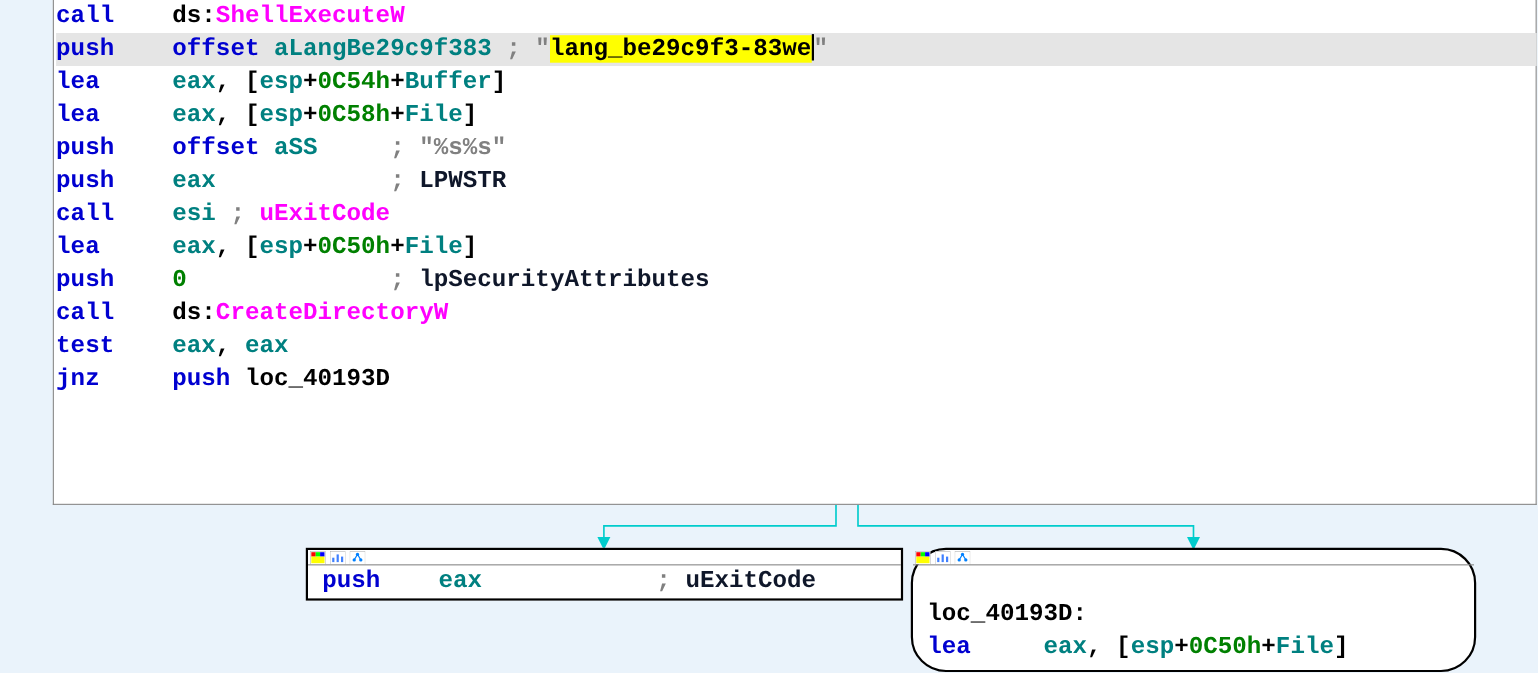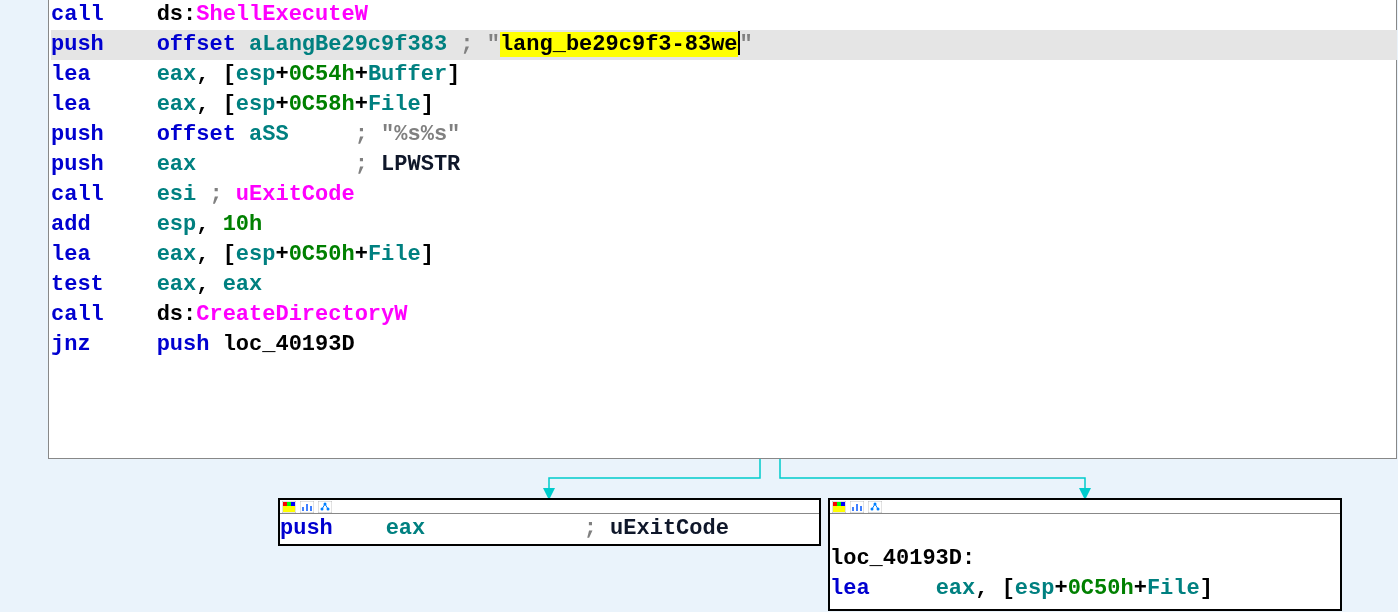--- a/index.html
+++ b/index.html
@@ -68,54 +68,55 @@
     .sub-block-left {
       left: 278px;
       top: 498px;
       width: 543px;
     }
     .sub-block-right {
       left: 828px;
       top: 498px;
       width: 514px;
       height: 113px;
+      border-radius: 32px;
     }
     .block-header {
       height: 14px;
       border-bottom: 1px solid #888;
       padding-left: 2px;
       display: flex;
       align-items: center;
       gap: 4px;
     }
     .hdr-icon {
       width: 14px;
       height: 12px;
       display: inline-block;
     }
     .hdr-icon svg { display: block; }
     .sub-code {
-      padding-left: 0;
+      padding-left: 13px;
     }
   </style>
 </head>
 <body>
 
 <div class="main-block">
   <div class="code-line"><span class="mnemonic">call</span><span>    </span><span class="black">ds:</span><span class="pink">ShellExecuteW</span></div>
   <div class="code-line highlighted-line"><span class="mnemonic">push</span><span>    </span><span class="mnemonic">offset</span><span> </span><span class="ident">aLangBe29c9f383</span><span class="comment"> ; "</span><span class="hl-yellow">lang_be29c9f3-83we</span><span class="cursor"></span><span class="comment">"</span></div>
   <div class="code-line"><span class="mnemonic">lea</span><span>     </span><span class="ident">eax</span><span class="black">, [</span><span class="ident">esp</span><span class="black">+</span><span class="num">0C54h</span><span class="black">+</span><span class="ident">Buffer</span><span class="black">]</span></div>
   <div class="code-line"><span class="mnemonic">lea</span><span>     </span><span class="ident">eax</span><span class="black">, [</span><span class="ident">esp</span><span class="black">+</span><span class="num">0C58h</span><span class="black">+</span><span class="ident">File</span><span class="black">]</span></div>
   <div class="code-line"><span class="mnemonic">push</span><span>    </span><span class="mnemonic">offset</span><span> </span><span class="ident">aSS</span><span>     </span><span class="comment">; "%s%s"</span></div>
   <div class="code-line"><span class="mnemonic">push</span><span>    </span><span class="ident">eax</span><span>            </span><span class="comment">; </span><span class="api">LPWSTR</span></div>
   <div class="code-line"><span class="mnemonic">call</span><span>    </span><span class="ident">esi</span><span class="comment"> ; </span><span class="pink">uExitCode</span></div>
-  <div class="code-line"><span class="mnemonic">add</span><span>     </span><span class="ident">esp</span><span class="black">, </span><span class="num">10h</span></div>
   <div class="code-line"><span class="mnemonic">lea</span><span>     </span><span class="ident">eax</span><span class="black">, [</span><span class="ident">esp</span><span class="black">+</span><span class="num">0C50h</span><span class="black">+</span><span class="ident">File</span><span class="black">]</span></div>
+  <div class="code-line"><span class="mnemonic">push</span><span>    </span><span class="num">0</span><span>              </span><span class="comment">; </span><span class="api">lpSecurityAttributes</span></div>
+  <div class="code-line"><span class="mnemonic">call</span><span>    </span><span class="black">ds:</span><span class="pink">CreateDirectoryW</span></div>
   <div class="code-line"><span class="mnemonic">test</span><span>    </span><span class="ident">eax</span><span class="black">, </span><span class="ident">eax</span></div>
-  <div class="code-line"><span class="mnemonic">call</span><span>    </span><span class="black">ds:</span><span class="pink">CreateDirectoryW</span></div>
   <div class="code-line"><span class="mnemonic">jnz</span><span>     </span><span class="mnemonic">push</span><span> </span><span class="black">loc_40193D</span></div>
 </div>
 
 <svg class="arrow-svg" width="1398" height="612" style="position:absolute;top:0;left:0;pointer-events:none;">
   <defs>
     <marker id="arr" markerWidth="8" markerHeight="8" refX="4" refY="4" orient="auto">
       <path d="M0,0 L8,4 L0,8 Z" fill="#00cccc"></path>
     </marker>
   </defs>
   <path d="M 760 459 L 760 478 L 549 478 L 549 494" stroke="#00cccc" stroke-width="1.5" fill="none" marker-end="url(#arr)"></path>

